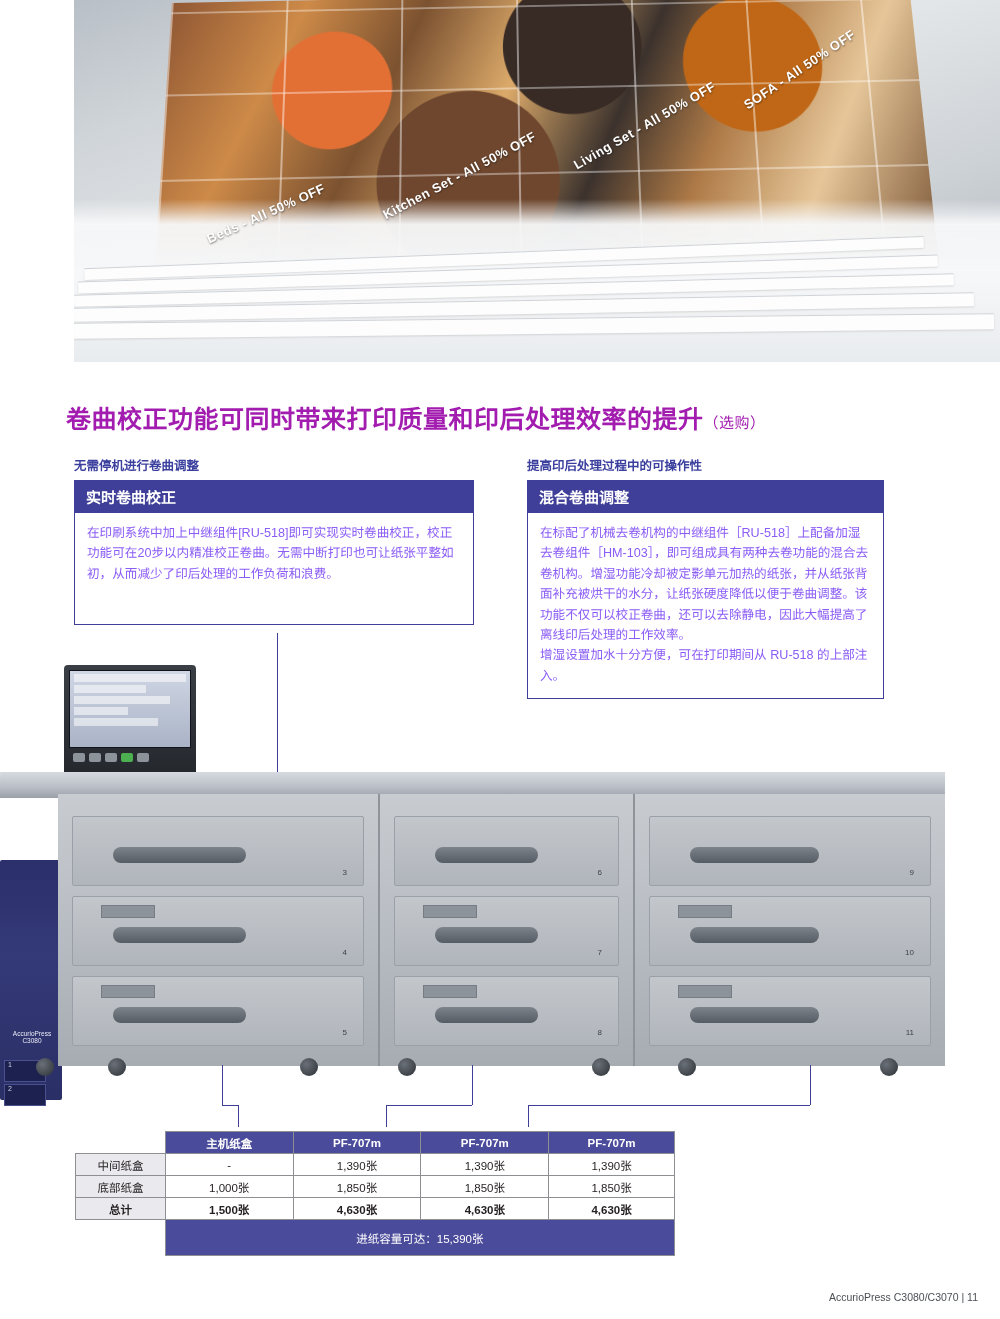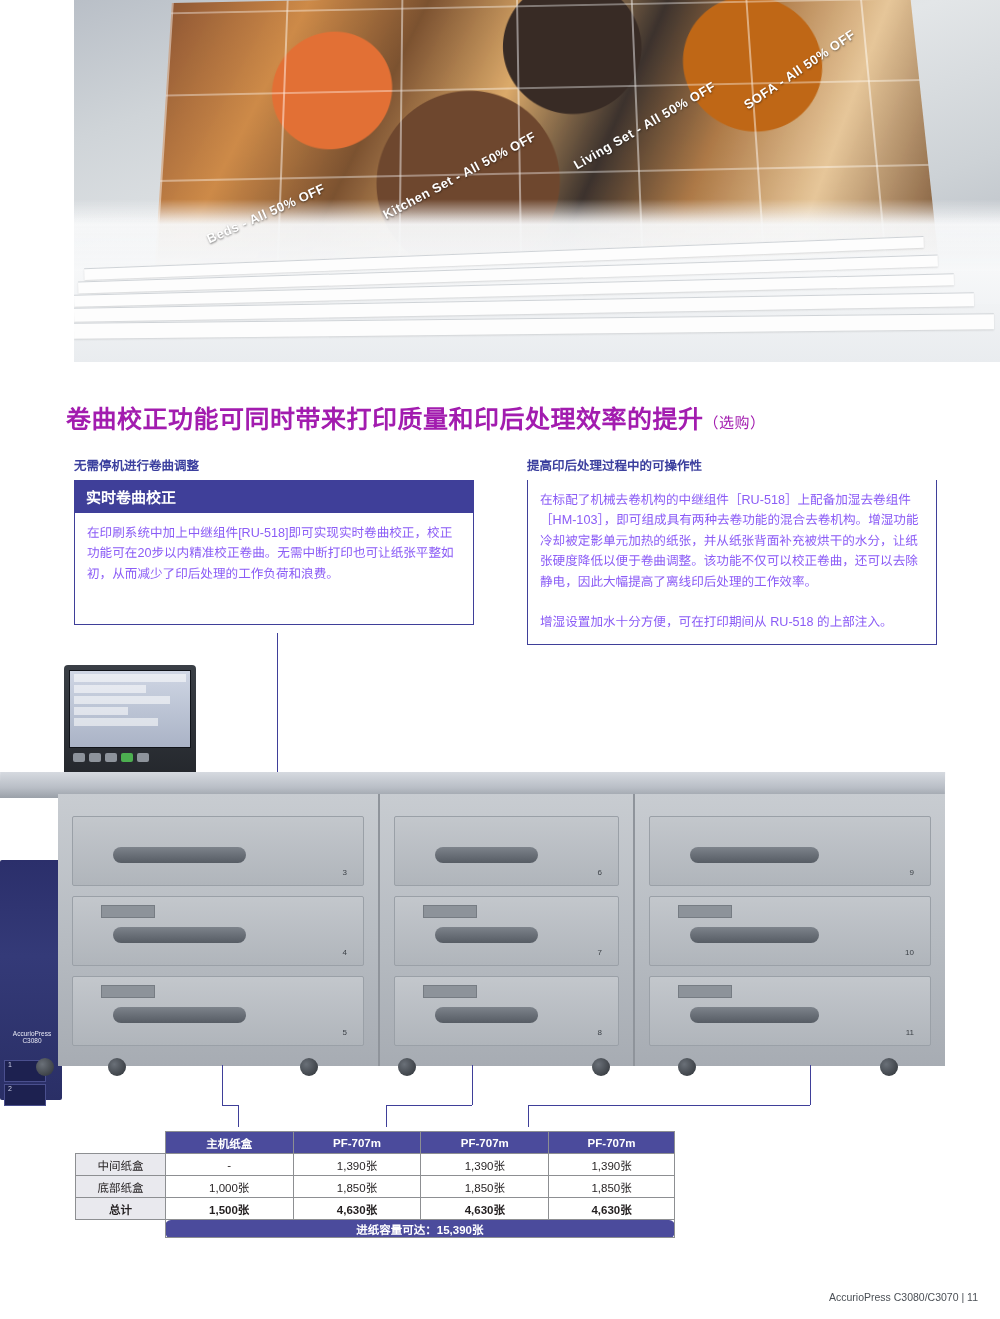--- a/index.html
+++ b/index.html
@@ -74,21 +74,21 @@
   .headline {
     position: absolute; left: 66px; top: 382px;
     font-size: 25px; font-weight: bold; color: #a21caf;
     letter-spacing: .5px;
   }
   .headline .opt { font-size: 15px; font-weight: normal; }
 
   
   .col { position: absolute; width: 400px; }
   .col-left  { left: 74px;  top: 455px; }
-  .col-right { left: 527px; top: 455px; width: 410px; }
+  .col-right { left: 527px; top: 455px; width: 357px; }
 
   .col-kicker {
     color: #3b3f9e; font-size: 12.5px; font-weight: bold;
     margin: 0 0 6px 0;
   }
   .col-bar {
     background: #3f3f99;
     color: #ffffff;
     font-size: 15px;
     font-weight: bold;
@@ -96,21 +96,21 @@
   }
   .col-body {
     border: 1px solid #3f3f99;
     border-top: none;
     padding: 10px 12px 12px 12px;
     font-size: 12.6px;
     line-height: 1.62;
     color: #8b5cf6;
   }
   .col-body p { margin: 0; }
-  .col-body p + p { margin-top: 20px; }
+  .col-body p + p { margin-top: 0; }
   .col-left .col-body { min-height: 112px; }
   .col-right .col-body { min-height: 150px; }
 
   
   .machine-area {
     position: absolute; left: 0; top: 655px; width: 1000px; height: 470px;
   }
   .leader {
     position: absolute; background: #3f3f99;
   }
@@ -204,21 +204,21 @@
     height: 22px;
     text-align: center;
     padding: 0 4px;
     color: #231f20;
   }
   thead th { background: #4b4b9c; color: #ffffff; font-weight: bold; }
   thead th.blank { background: #ffffff; border: none; }
   tbody th { background: #e9e9ee; font-weight: normal; }
   .total-row td, .total-row th { font-weight: bold; }
   .footer-bar td {
-    background: #4b4b9c; color: #ffffff; font-weight: bold; height: 18px; border-radius: 6px;
+    background: #4b4b9c; color: #ffffff; font-weight: normal; height: 36px;
   }
   .footer-bar td.blank { background: #ffffff; border: none; }
 
   
   .page-footer {
     position: absolute; right: 22px; bottom: 16px;
     font-size: 10.5px; color: #4a4f55;
   }
 </style>
 </head>
@@ -250,20 +250,21 @@
 <section class="col col-left">
   <div class="col-kicker">无需停机进行卷曲调整</div>
   <div class="col-bar">实时卷曲校正</div>
   <div class="col-body">
     <p>在印刷系统中加上中继组件[RU-518]即可实现实时卷曲校正，校正功能可在20步以内精准校正卷曲。无需中断打印也可让纸张平整如初，从而减少了印后处理的工作负荷和浪费。</p>
   </div>
 </section>
 
 <section class="col col-right">
   <div class="col-kicker">提高印后处理过程中的可操作性</div>
+  <div class="col-bar">混合卷曲调整</div>
   <div class="col-body">
     <p>在标配了机械去卷机构的中继组件［RU-518］上配备加湿去卷组件［HM-103］，即可组成具有两种去卷功能的混合去卷机构。增湿功能冷却被定影单元加热的纸张，并从纸张背面补充被烘干的水分，让纸张硬度降低以便于卷曲调整。该功能不仅可以校正卷曲，还可以去除静电，因此大幅提高了离线印后处理的工作效率。</p>
     <p>增湿设置加水十分方便，可在打印期间从 RU-518 的上部注入。</p>
   </div>
 </section>
 
 <div class="machine-area">
 
   <div class="leader lead-v" style="left:277px; top:-22px; height:280px;"></div>
 

